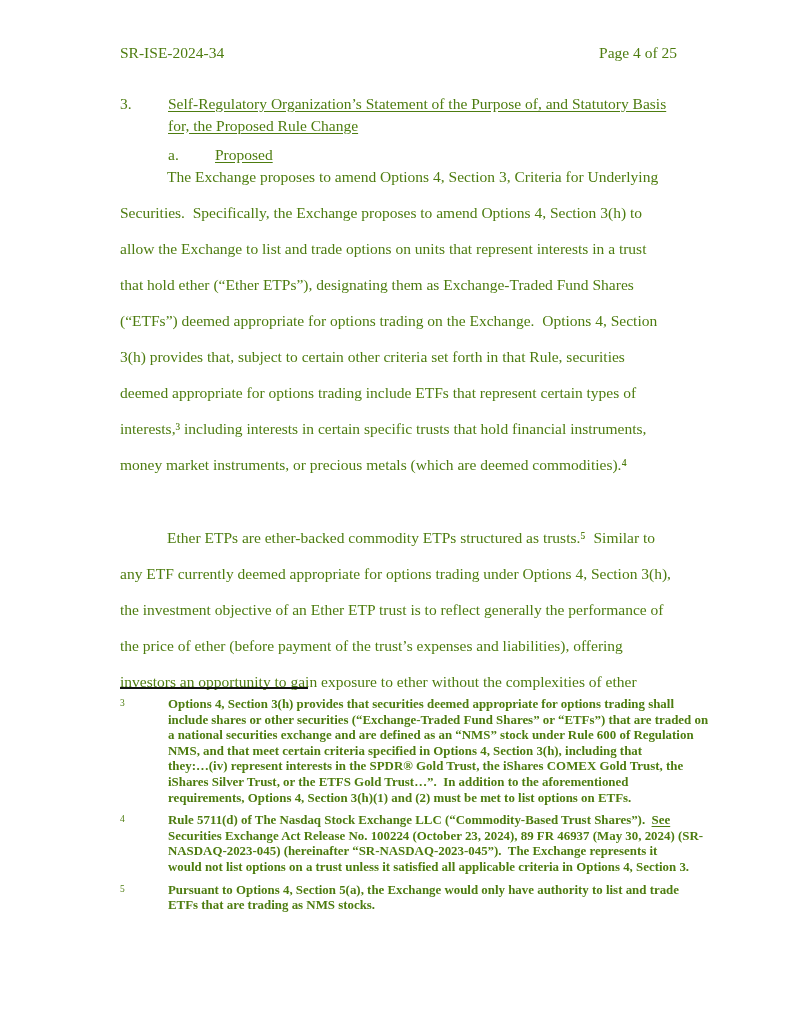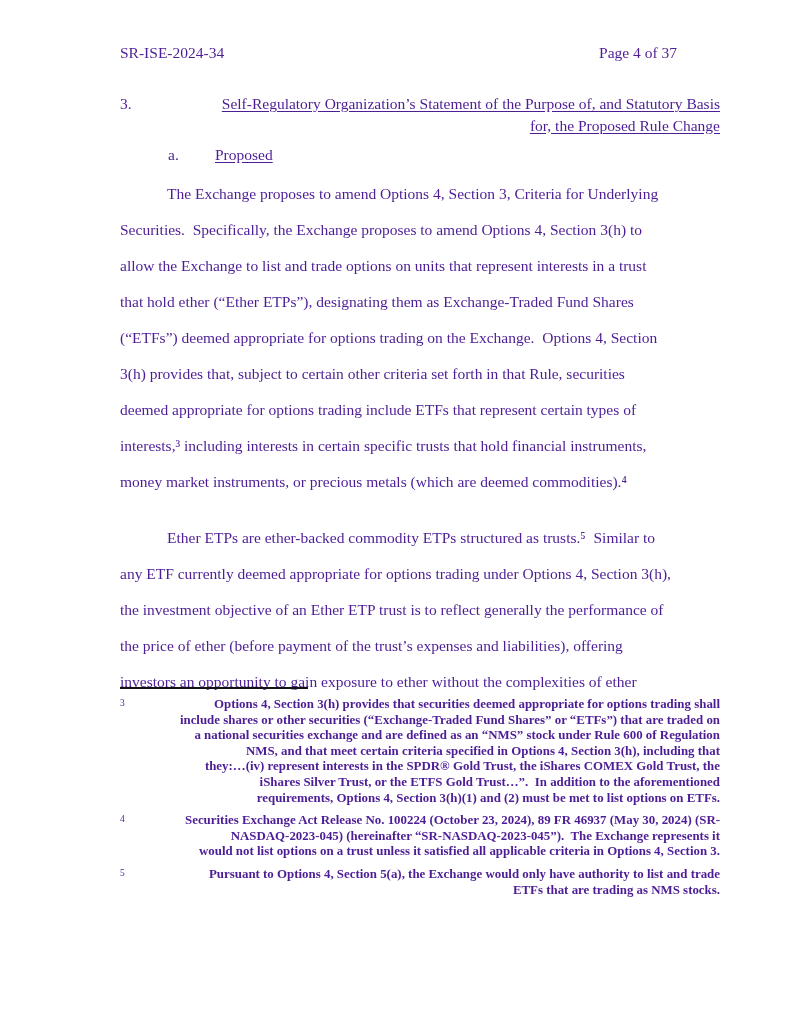--- a/index.html
+++ b/index.html
@@ -6,24 +6,24 @@
     margin: 0;
     padding: 0;
     background: #ffffff;
   }
   .page {
     position: relative;
     width: 791px;
     height: 1024px;
     background: #ffffff;
     font-family: "Liberation Serif", "DejaVu Serif", serif;
-    color: #4c1d95;
+    color: #4d7c0f;
     overflow: hidden;
   }
-  .pre { white-space: pre-wrap; text-align: right; }
+  .pre { white-space: pre-wrap; }
   .u { text-decoration: underline; text-underline-offset: 2px; }
 
   .header {
     position: absolute;
     top: 44px;
     left: 120px;
     width: 557px;
     display: flex;
     justify-content: space-between;
     font-size: 15.5px;
@@ -54,21 +54,21 @@
 
   .para {
     position: absolute;
     left: 120px;
     width: 610px;
     font-size: 15.5px;
     line-height: 36px;
     white-space: pre-wrap;
     text-indent: 47px;
   }
-  .para-1 { top: 176px; }
+  .para-1 { top: 159px; }
   .para-2 { top: 520px; }
 
   .fn-rule {
     position: absolute;
     top: 687px;
     left: 120px;
     width: 188px;
     height: 2px;
     background: #111111;
   }
@@ -93,21 +93,21 @@
   }
   .fn-text { flex: 1; max-width: 556px; font-weight: bold; }
 </style>
 </head>
 <body>
 
 <div class="page">
 
   <div class="header">
     <span>SR-ISE-2024-34</span>
-    <span>Page 4 of 37</span>
+    <span>Page 4 of 25</span>
   </div>
 
   <div class="section-heading">
     <span class="h-num">3.</span>
     <div class="h-title u pre">Self-Regulatory Organization’s Statement of the Purpose of, and Statutory Basis
 for, the Proposed Rule Change</div>
   </div>
 
   <div class="subsection">
     <span class="sub-letter">a.</span>
@@ -141,20 +141,21 @@
 a national securities exchange and are defined as an “NMS” stock under Rule 600 of Regulation
 NMS, and that meet certain criteria specified in Options 4, Section 3(h), including that
 they:…(iv) represent interests in the SPDR® Gold Trust, the iShares COMEX Gold Trust, the
 iShares Silver Trust, or the ETFS Gold Trust…”.  In addition to the aforementioned
 requirements, Options 4, Section 3(h)(1) and (2) must be met to list options on ETFs.</div>
     </div>
 
     <div class="footnote">
       <span class="fn-num">4</span>
       <div class="fn-text">
+        <div><span class="pre">Rule 5711(d) of The Nasdaq Stock Exchange LLC (“Commodity-Based Trust Shares”).  </span><span class="u">See</span></div>
         <div class="pre">Securities Exchange Act Release No. 100224 (October 23, 2024), 89 FR 46937 (May 30, 2024) (SR-
 NASDAQ-2023-045) (hereinafter “SR-NASDAQ-2023-045”).  The Exchange represents it
 would not list options on a trust unless it satisfied all applicable criteria in Options 4, Section 3.</div>
       </div>
     </div>
 
     <div class="footnote">
       <span class="fn-num">5</span>
       <div class="fn-text pre">Pursuant to Options 4, Section 5(a), the Exchange would only have authority to list and trade
 ETFs that are trading as NMS stocks.</div>

